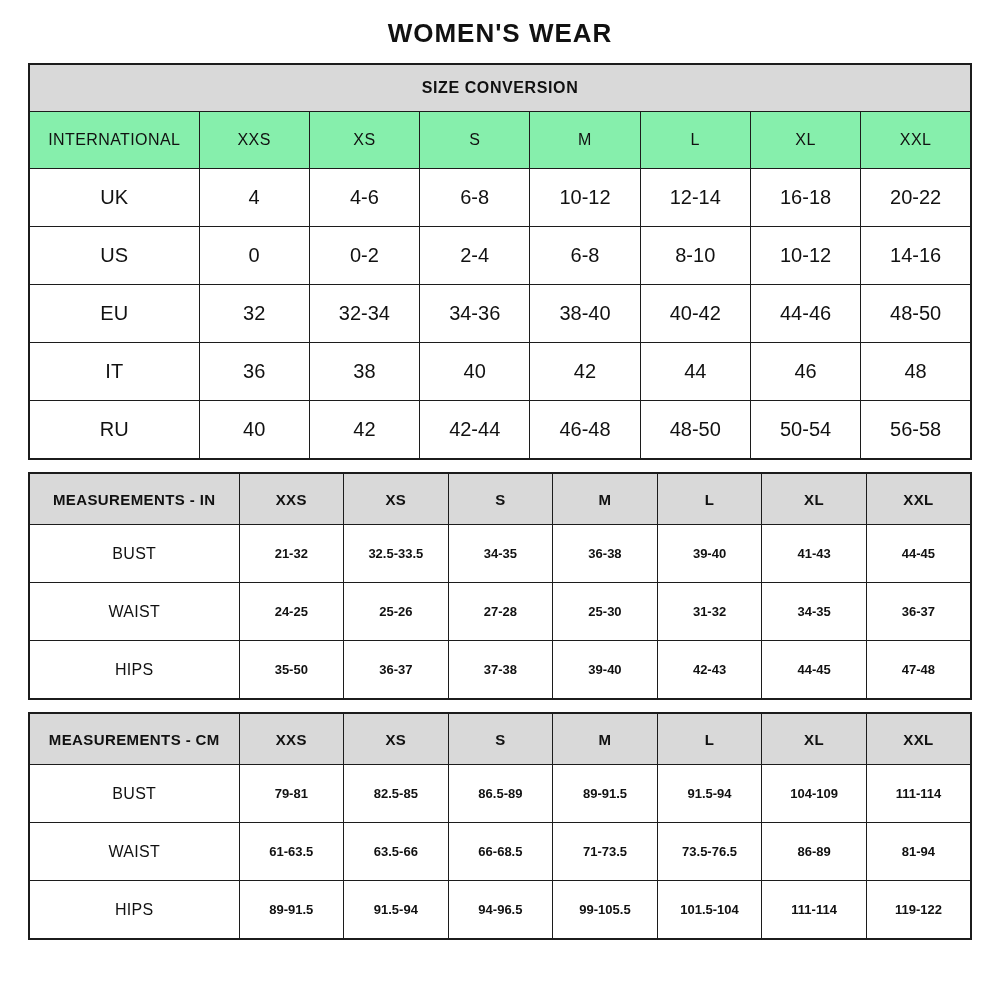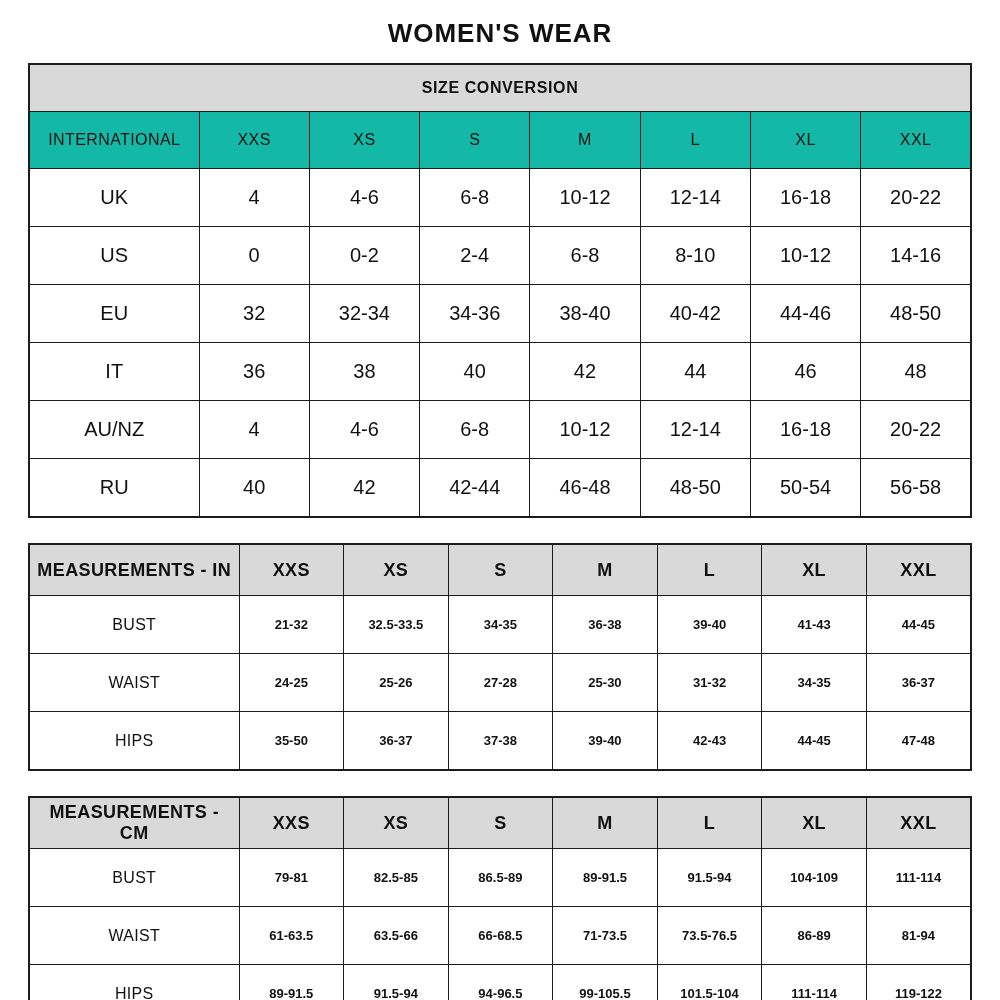--- a/index.html
+++ b/index.html
@@ -20,21 +20,21 @@
     text-align:center;
     font-size:26px;
     font-weight:bold;
     letter-spacing:1px;
     margin:8px 0 14px;
   }
   table.tbl{
     border-collapse:collapse;
     table-layout:fixed;
     width:944px;
-    margin:0 auto 25px;
+    margin:0 auto 12px;
     border:2px solid var(--border);
   }
   .tbl th,.tbl td{
     border:1.5px solid var(--border);
     text-align:center;
     vertical-align:middle;
     padding:0 4px;
     overflow:hidden;
   }
   
@@ -44,33 +44,33 @@
     font-weight:bold;
     font-size:16px;
     letter-spacing:0.6px;
     height:46px;
   }
   .conv tr.sizes th{
     height:56px;
     font-size:16px;
     font-weight:normal;
     letter-spacing:0.4px;
-    background:#14b8a6;
+    background:#86efac;
   }
   .conv tbody th,.conv tbody td{
     height:57px;
     font-size:20px;
     font-weight:normal;
   }
   
   .meas col.first{width:210px;}
   .meas thead th{
     background:var(--header-bg);
     height:50px;
-    font-size:18px;
+    font-size:15px;
     font-weight:bold;
     letter-spacing:0.4px;
   }
   .meas tbody th,.meas tbody td{height:57px;}
   .meas tbody th{font-size:16px;font-weight:normal;letter-spacing:0.3px;}
   .meas tbody td{font-size:13px;font-weight:bold;}
 </style>
 </head>
 <body>
 
@@ -139,30 +139,20 @@
           <th>IT</th>
           <td>36</td>
           <td>38</td>
           <td>40</td>
           <td>42</td>
           <td>44</td>
           <td>46</td>
           <td>48</td>
         </tr>
         <tr>
-          <th>AU/NZ</th>
-          <td>4</td>
-          <td>4-6</td>
-          <td>6-8</td>
-          <td>10-12</td>
-          <td>12-14</td>
-          <td>16-18</td>
-          <td>20-22</td>
-        </tr>
-        <tr>
           <th>RU</th>
           <td>40</td>
           <td>42</td>
           <td>42-44</td>
           <td>46-48</td>
           <td>48-50</td>
           <td>50-54</td>
           <td>56-58</td>
         </tr>
       </tbody>

